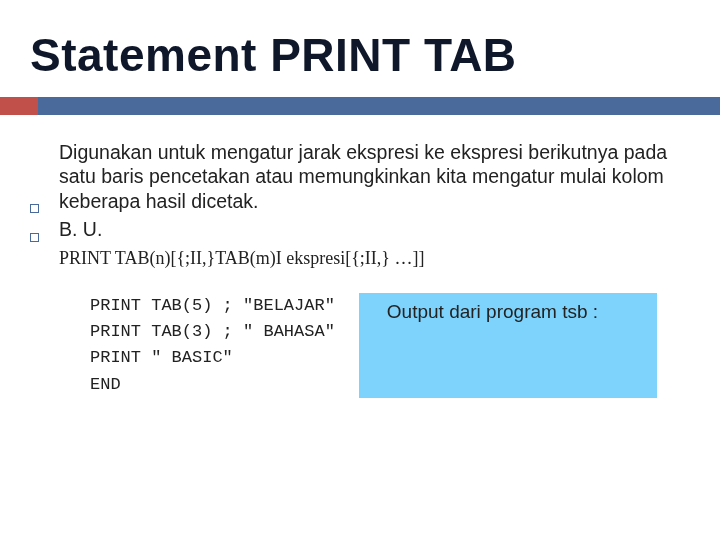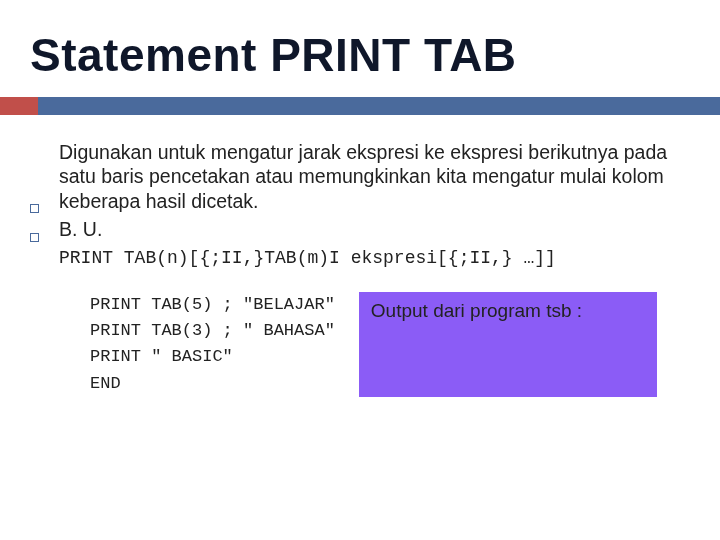--- a/index.html
+++ b/index.html
@@ -53,21 +53,21 @@
     margin-top: 7px;
     margin-right: 20px;
     flex-shrink: 0;
   }
   .bullet-text {
     font-size: 19.5px;
     color: #222;
     line-height: 1.25;
   }
   .code-line {
-    font-family: Liberation Mono, monospace;
+    font-family: Liberation Serif, serif;
     font-size: 18px;
     color: #222;
     margin-left: 29px;
     margin-top: 6px;
     white-space: pre;
   }
   .contoh-block {
     margin-top: 24px;
   }
   .example-wrap {
@@ -77,26 +77,26 @@
     gap: 24px;
   }
   .example-code {
     font-family: "Courier New", monospace;
     font-size: 17px;
     line-height: 1.55;
     white-space: pre;
     color: #222;
   }
   .output-box {
-    background: #8b5cf6;
+    background: #7dd3fc;
     font-family: "Courier New", monospace;
     font-size: 18px;
     line-height: 1.55;
     color: #222;
-    padding: 4px 14px 14px 12px;
+    padding: 4px 14px 14px 28px;
     width: 298px;
   }
   .output-title {
     font-family: Arial, sans-serif;
     font-size: 19px;
     color: #222;
     padding-bottom: 4px;
   }
   .output-pre {
     white-space: pre;

